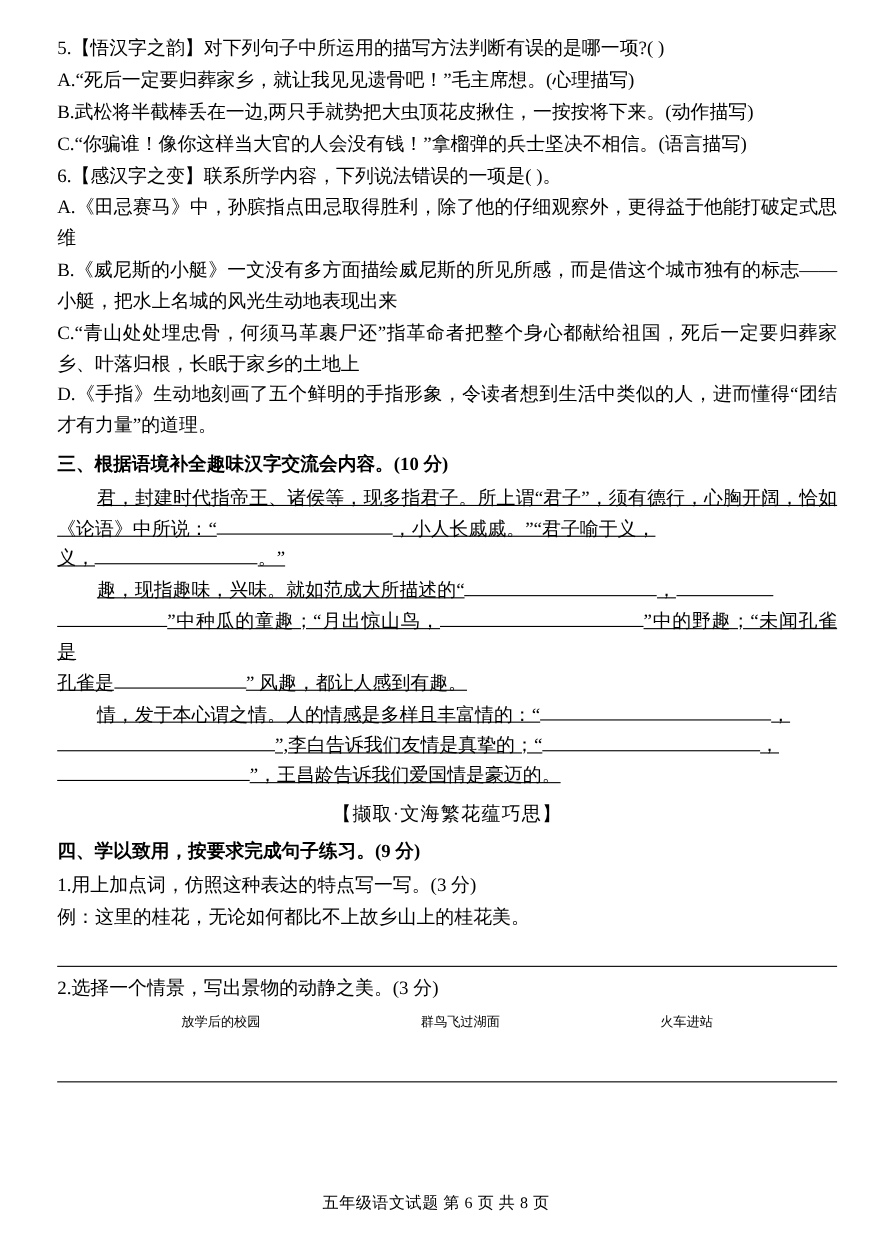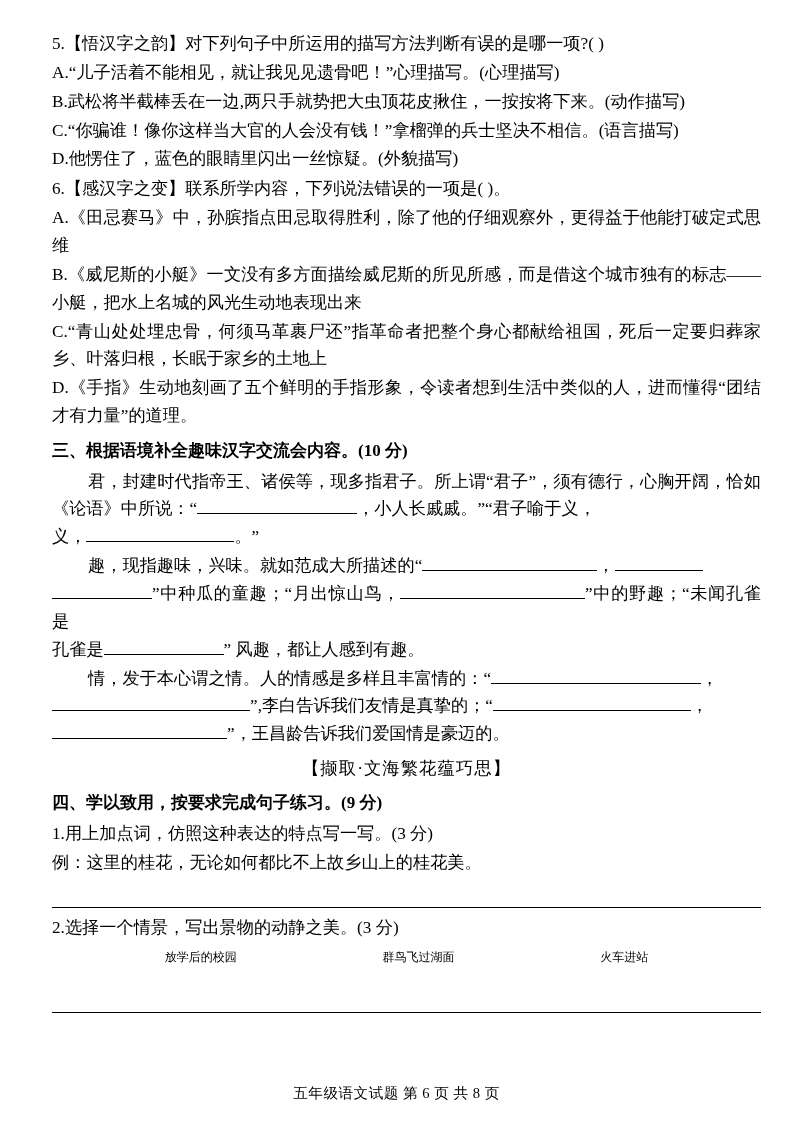--- a/index.html
+++ b/index.html
@@ -35,20 +35,21 @@
   }
   .section-head {
     font-weight: bold;
     font-size: 17px;
     margin: 7px 0 3px 0;
   }
   .para {
     text-indent: 2.1em;
     text-align: justify;
     margin: 0 0 1px 0;
+    text-decoration: underline;
   }
   .blank {
     display: inline-block;
     border-bottom: 1px solid #000;
     vertical-align: baseline;
   }
   .b-160 { width: 160px; }
   .b-150 { width: 148px; }
   .b-120 { width: 120px; }
   .b-100 { width: 100px; }
@@ -91,24 +92,23 @@
   }
 </style>
 </head>
 <body>
 
 <div class="page">
   <div class="content">
 
     <div class="q-block">
       <div class="q-line">5.【悟汉字之韵】对下列句子中所运用的描写方法判断有误的是哪一项?(        )</div>
-      <div class="q-line">A.“儿子活着不能相见，就让我见见遗骨吧！”心理描写。(心理描写)</div>
+      <div class="q-line">A.“死后一定要归葬家乡，就让我见见遗骨吧！”毛主席想。(心理描写)</div>
       <div class="q-line">B.武松将半截棒丢在一边,两只手就势把大虫顶花皮揪住，一按按将下来。(动作描写)</div>
       <div class="q-line">C.“你骗谁！像你这样当大官的人会没有钱！”拿榴弹的兵士坚决不相信。(语言描写)</div>
-      <div class="q-line">D.他愣住了，蓝色的眼睛里闪出一丝惊疑。(外貌描写)</div>
     </div>
 
     <div class="q-block">
       <div class="q-line">6.【感汉字之变】联系所学内容，下列说法错误的一项是( )。</div>
       <div class="q-line">A.《田忌赛马》中，孙膑指点田忌取得胜利，除了他的仔细观察外，更得益于他能打破定式思维</div>
       <div class="q-line">B.《威尼斯的小艇》一文没有多方面描绘威尼斯的所见所感，而是借这个城市独有的标志——小艇，把水上名城的风光生动地表现出来</div>
       <div class="q-line">C.“青山处处埋忠骨，何须马革裹尸还”指革命者把整个身心都献给祖国，死后一定要归葬家乡、叶落归根，长眠于家乡的土地上</div>
       <div class="q-line">D.《手指》生动地刻画了五个鲜明的手指形象，令读者想到生活中类似的人，进而懂得“团结才有力量”的道理。</div>
     </div>
 

